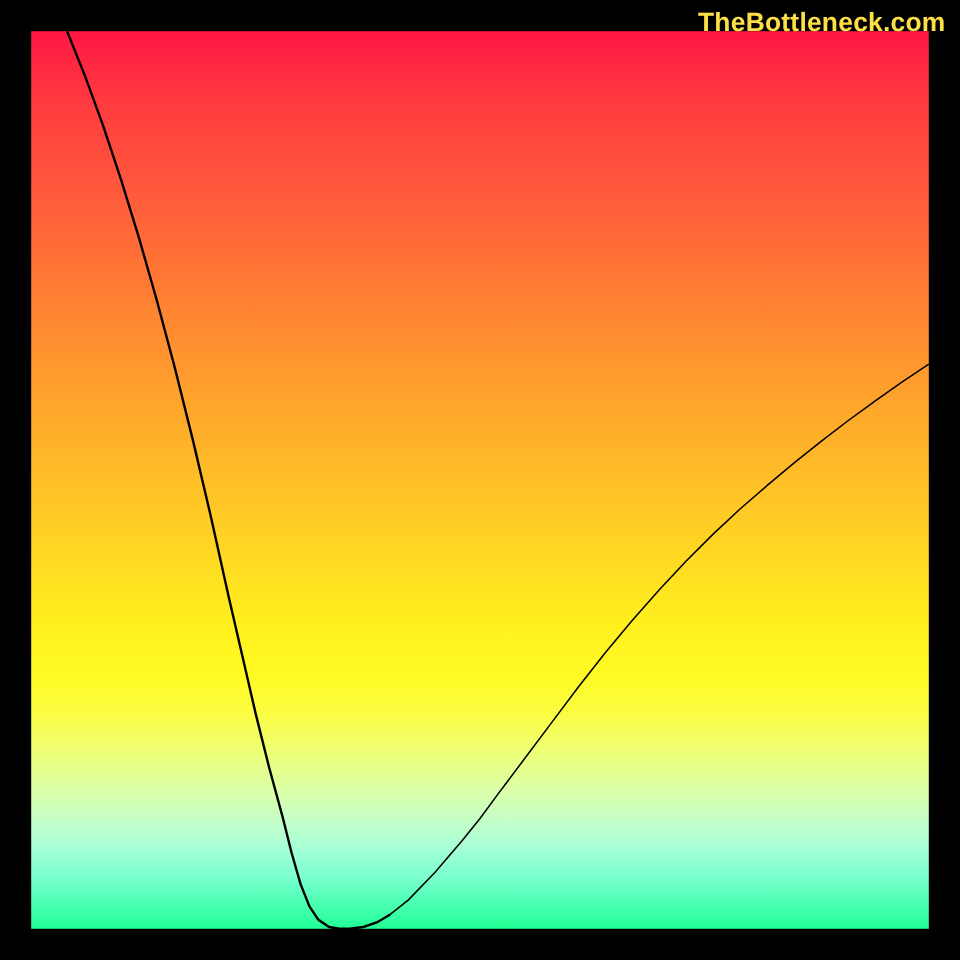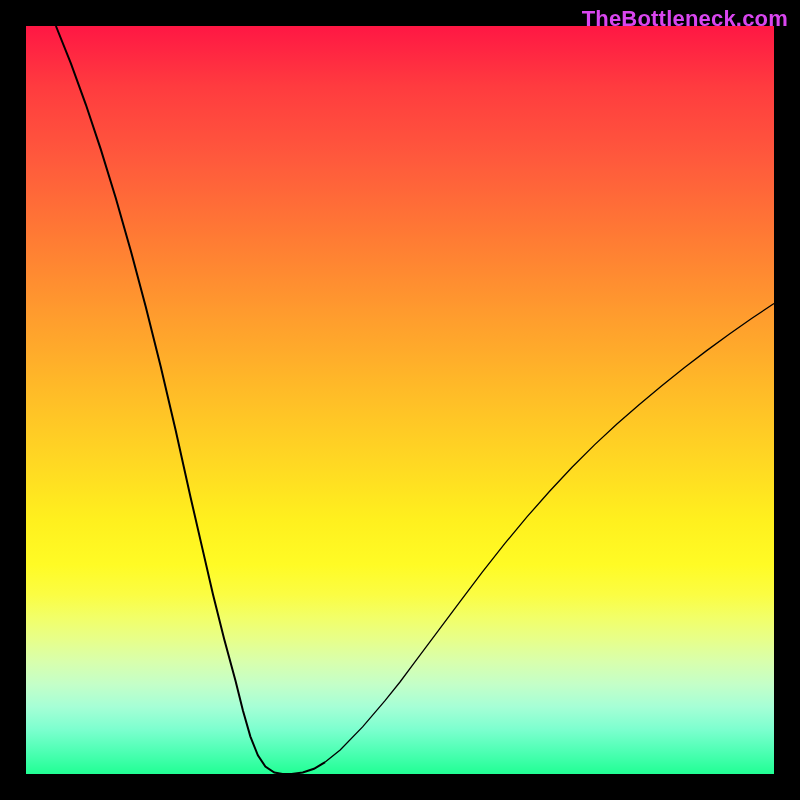--- a/index.html
+++ b/index.html
@@ -38,21 +38,21 @@
       #4effb4 97%,
       #21ff94 100%
     );
   }
   .watermark {
     position: absolute;
     top: 6px;
     right: 12px;
     font-size: 22px;
     font-weight: 600;
-    color: #d946ef;
+    color: #fde047;
     letter-spacing: 0.2px;
     user-select: none;
   }
   svg.plot {
     position: absolute;
     left: 0;
     top: 0;
     width: 748px;
     height: 748px;
     overflow: visible;

